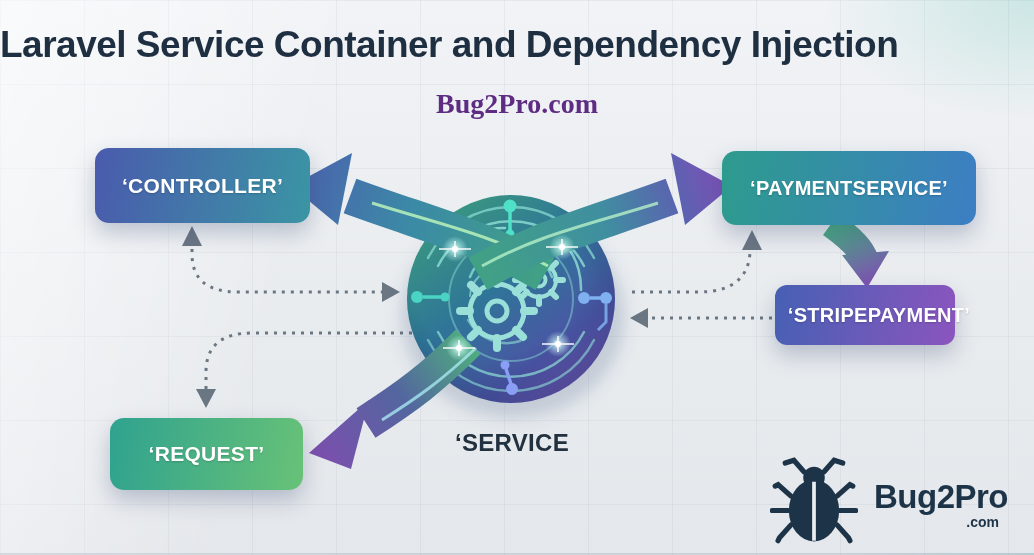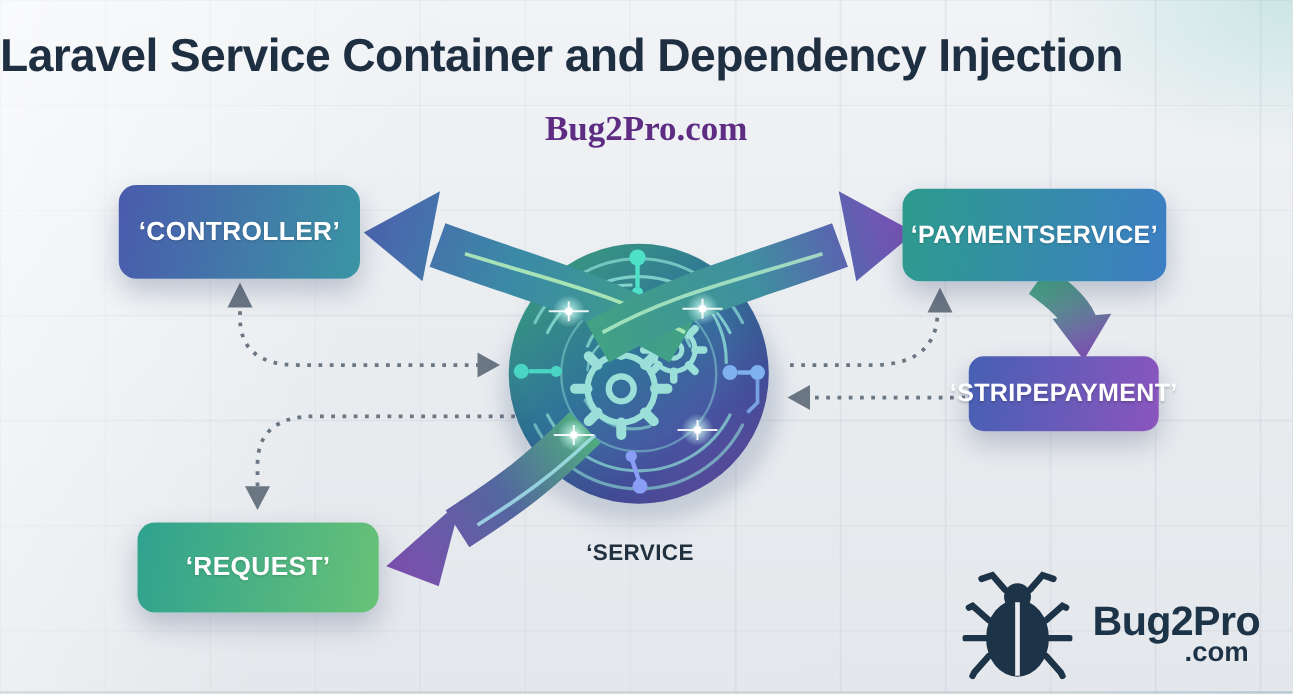--- a/index.html
+++ b/index.html
@@ -26,35 +26,35 @@
     text-align:center; font-family:"Liberation Serif", serif;
     font-size:28px; font-weight:bold; color:#5e2c82;
   }
   svg.artwork{position:absolute; left:0; top:0; width:1034px; height:555px;}
   .node{
     position:absolute; display:flex; align-items:center; justify-content:center;
     color:#ffffff; font-weight:bold; border-radius:14px; letter-spacing:.3px;
     box-shadow:0 10px 22px rgba(50,70,110,.28);
     text-shadow:0 1px 2px rgba(0,0,0,.18);
   }
-  #node-controller{left:95px; top:148px; width:193px; height:75px; font-size:21px;}
-  #node-payment-service{left:722px; top:151px; width:211px; height:74px; font-size:20px;}
-  #node-stripe-payment{left:775px; top:285px; width:152px; height:60px; font-size:20px; border-radius:12px;}
+  #node-controller{left:95px; top:148px; width:215px; height:75px; font-size:21px;}
+  #node-payment-service{left:722px; top:151px; width:254px; height:74px; font-size:20px;}
+  #node-stripe-payment{left:775px; top:285px; width:152px; height:60px; font-size:20px; border-radius:12px;padding-left:28px;}
   #node-request{left:110px; top:418px; width:193px; height:72px; font-size:21px;}
   .sc-label{
     position:absolute; left:402px; top:427px; width:220px; text-align:center;
-    font-size:18px; font-weight:bold; color:#22313f; line-height:31px; letter-spacing:.3px;
+    font-size:24px; font-weight:bold; color:#22313f; line-height:31px; letter-spacing:.3px;
   }
   .logo{
     position:absolute; right:26px; bottom:8px;
     display:flex; align-items:center;
   }
   .logo-text{display:flex; flex-direction:column; align-items:flex-end; margin-top:14px;margin-left:16px;}
   .logo-name{font-size:33px; font-weight:bold; color:#1d3448; letter-spacing:-.5px; line-height:32px;}
-  .logo-tld{font-size:22px; font-weight:bold; color:#1d3448; padding-right:9px; line-height:18px;}
+  .logo-tld{font-size:14px; font-weight:bold; color:#1d3448; padding-right:9px; line-height:18px;}
 </style>
 </head>
 <body>
 
 <div class="stage">
 
   <h1 class="title">Laravel Service Container and Dependency Injection</h1>
   <div class="subtitle">Bug2Pro.com</div>
 
   <svg class="artwork" viewBox="0 0 1034 555">

